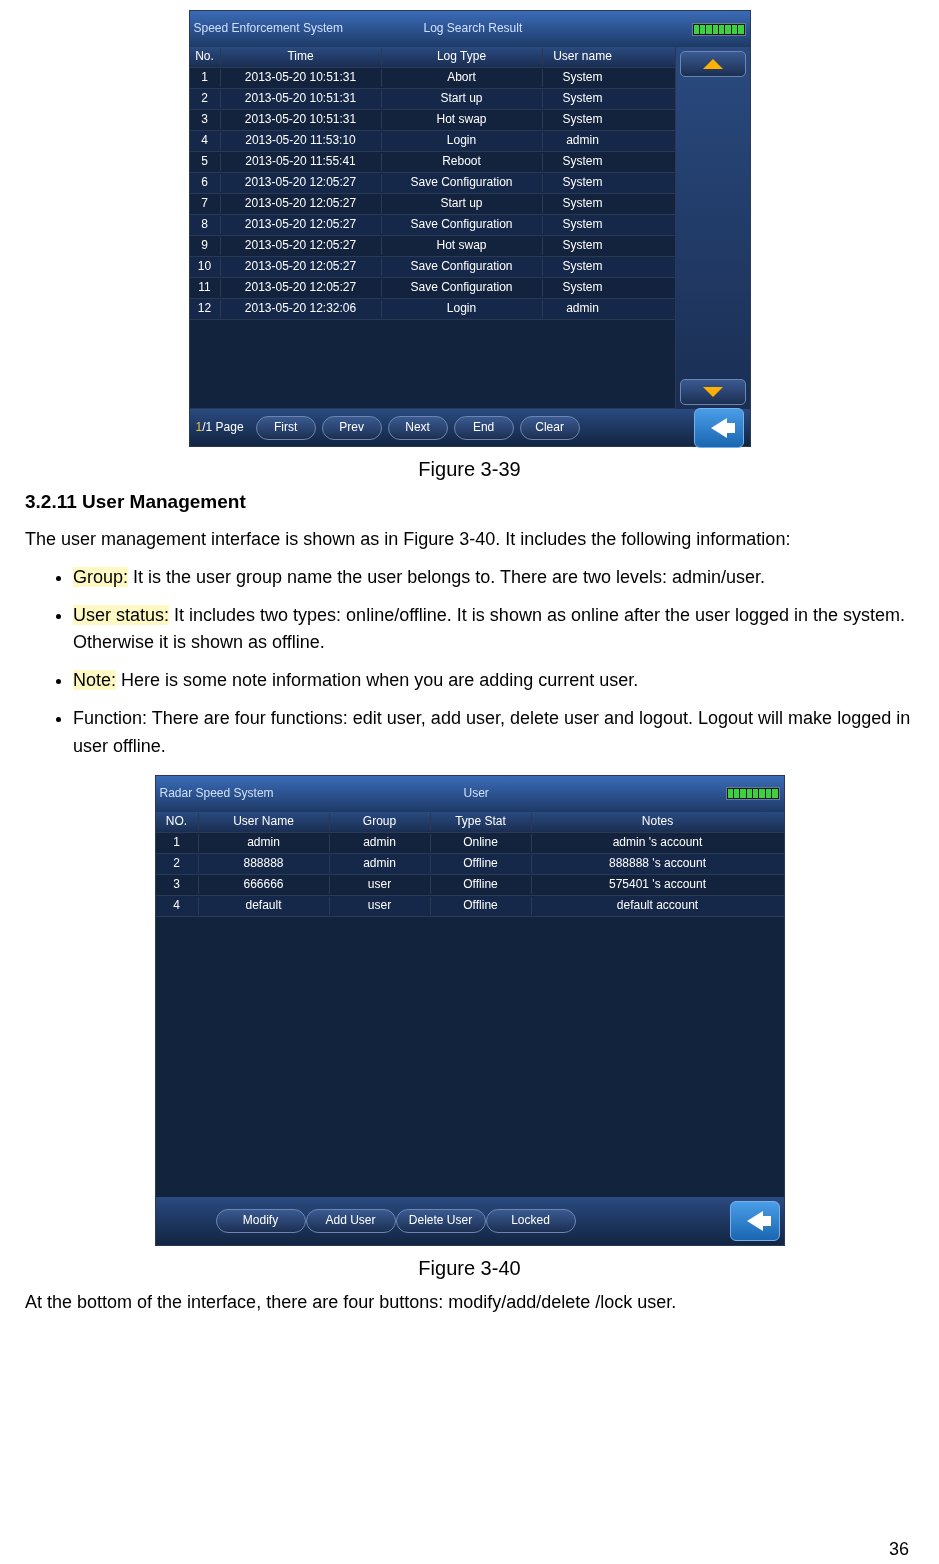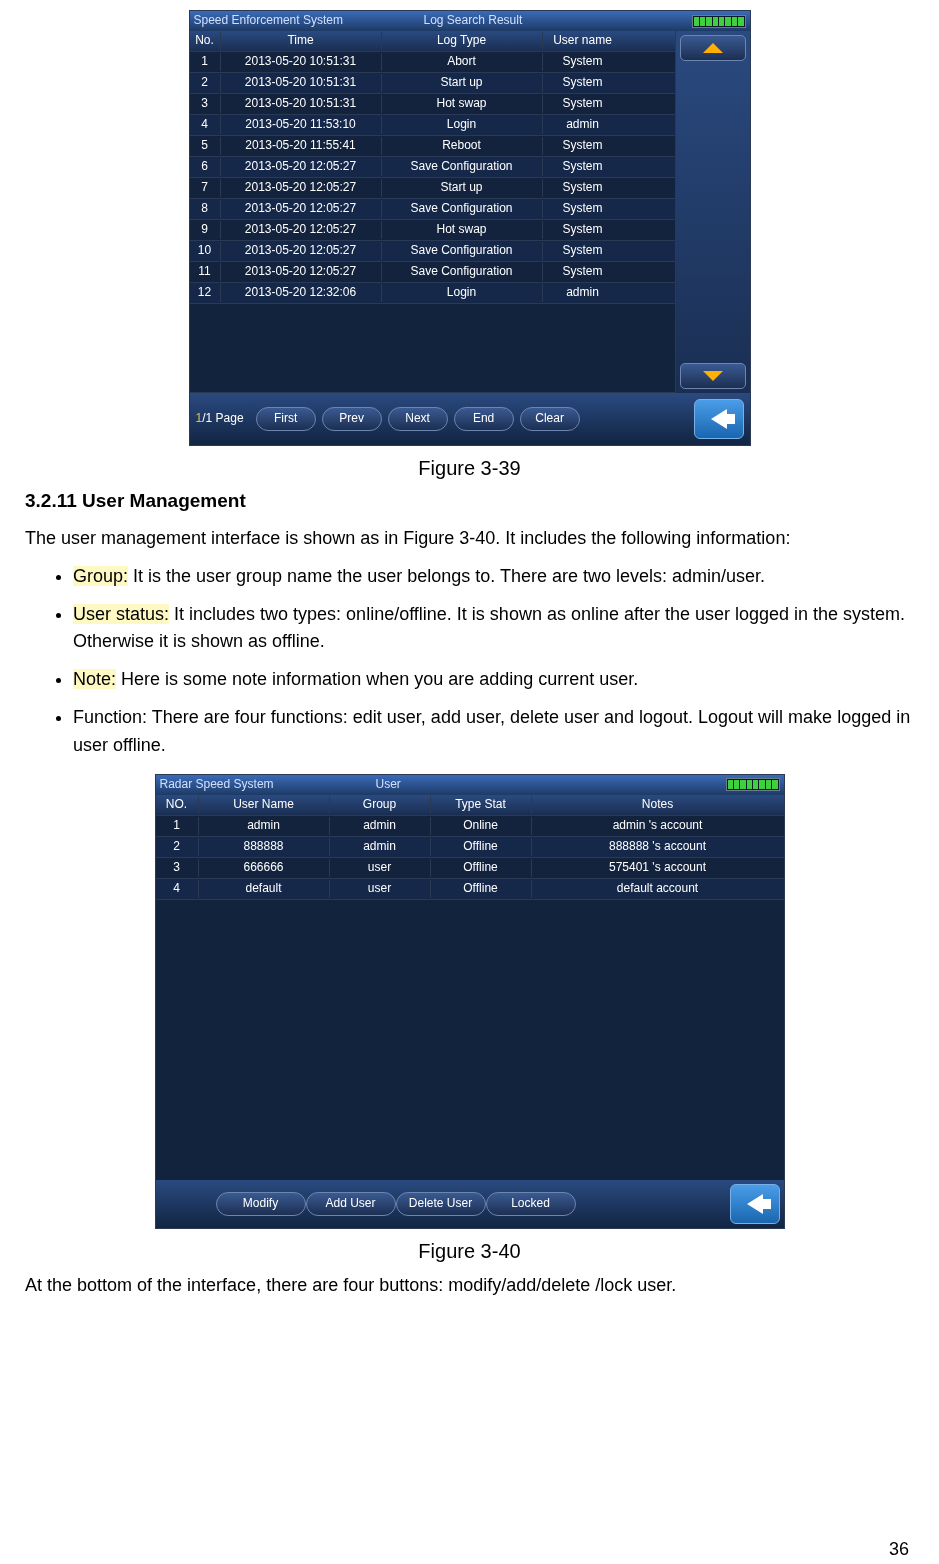--- a/index.html
+++ b/index.html
@@ -30,21 +30,21 @@
     border: 1px solid #2a3a55;
     color: #fff;
     font-family: Arial, sans-serif;
     font-size: 12px;
   }
   .panel .titlebar {
     background: linear-gradient(#3a6bb8, #1e3a66);
     height: 20px;
     display: flex;
     align-items: center;
-    padding: 0 4px;
+    padding: 8px 4px;
     color: #cfe0ff;
     font-size: 12px;
     position: relative;
   }
   .battery {
     margin-left: auto;
     width: 54px;
     height: 13px;
     background: #0a1a2a;
     border: 1px solid #6a7a90;
@@ -107,21 +107,21 @@
     display:flex; align-items:center; justify-content:center;
     margin:4px 0;
   }
   .chev-up, .chev-down {
     width:0; height:0; border-left:10px solid transparent; border-right:10px solid transparent;
   }
   .chev-up   { border-bottom:10px solid #ffb000; }
   .chev-down { border-top:10px solid #ffb000; }
   .panel39 .footer {
     background: linear-gradient(#2a4a80,#122542);
-    height: 52px;
+    height: 37px;
     display:flex; align-items:center; gap:6px; padding:0 6px;
   }
   .pager { color:#e8c040; font-size:12px; margin-right:6px;}
   .pager .white{ color:#fff;}
   .backbtn {
     margin-left:auto;
     width:48px; height:38px;
     background: linear-gradient(#4a9de8,#1a66b0);
     border-radius:6px;
     border:1px solid #7ab0e8;
@@ -135,21 +135,21 @@
     position:relative;
   }
   .arrow-left::after{
     content:"";
     position:absolute; left:14px; top:-5px;
     width:10px; height:10px; background:#fff;
   }
 
   
   .panel40 { width: 628px; }
-  .panel40 .titlebar .t1{ width: 216px; border-radius: 8px; }
+  .panel40 .titlebar .t1{ width: 304px; border-radius: 8px; }
   .panel40 .c1 { width: 42px;  border-right:1px solid #2a3a55;}
   .panel40 .c2 { width: 130px; border-right:1px solid #2a3a55;}
   .panel40 .c3 { width: 100px; border-right:1px solid #2a3a55;}
   .panel40 .c4 { width: 100px; border-right:1px solid #2a3a55;}
   .panel40 .c5 { flex:1; }
   .panel40 .body-empty { height: 280px; background:#12233e; }
   .panel40 .footer {
     background: linear-gradient(#2a4a80,#122542);
     height: 48px;
     display:flex; align-items:center; padding:0 60px 0 60px;

